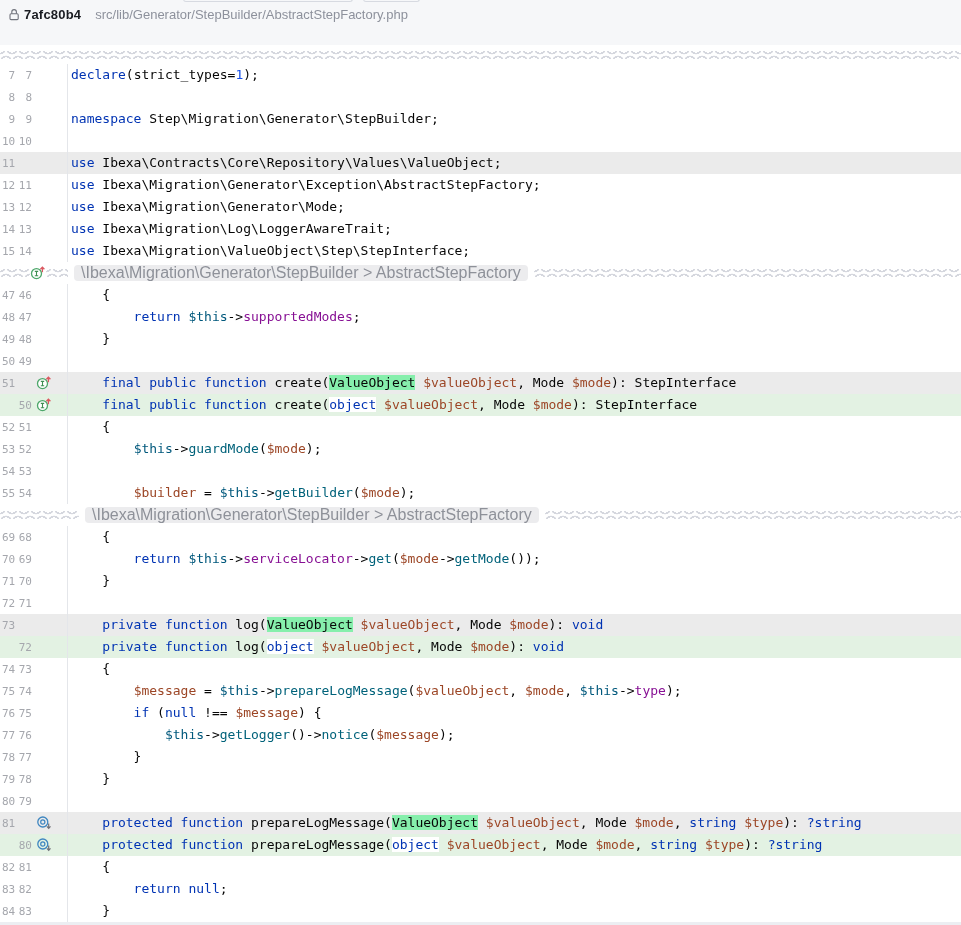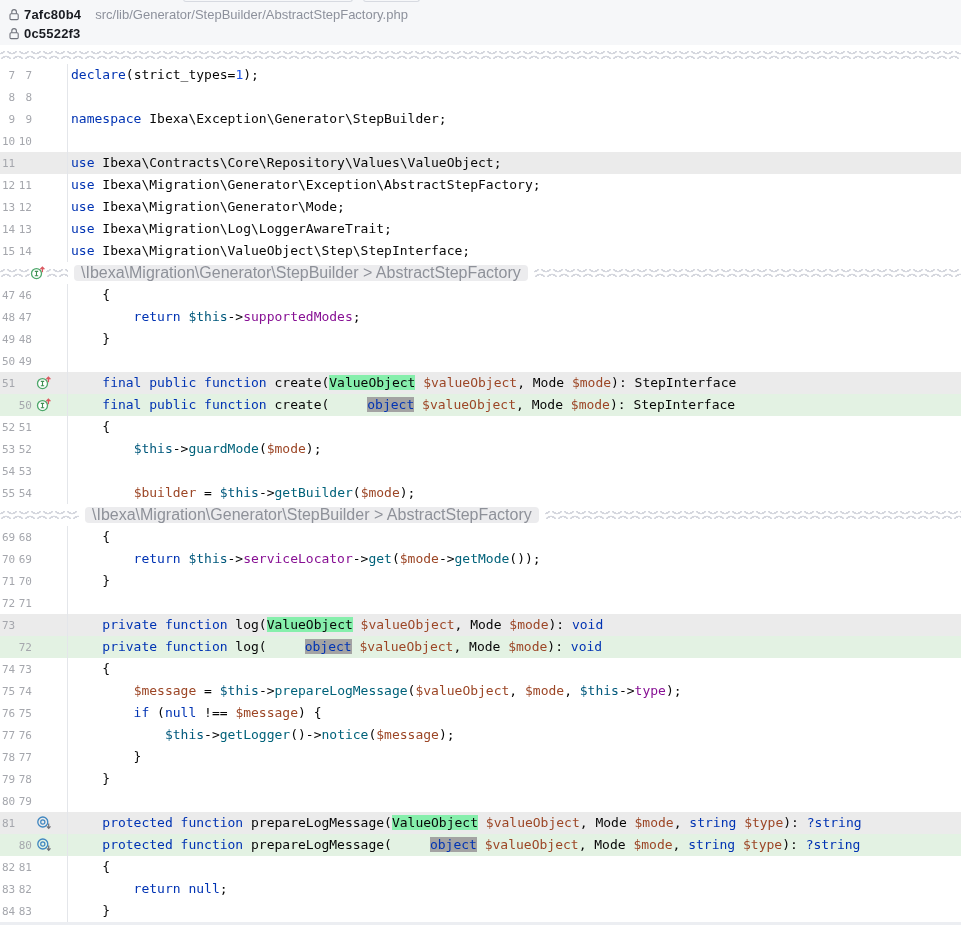--- a/index.html
+++ b/index.html
@@ -64,49 +64,40 @@
   }
   
   .tk.k  { color:#0033b3; }
   .tk.n  { color:#1750eb; }
   .tk.v  { color:#9c4626; }
   .tk.t  { color:#00587c; }
   .tk.c  { color:#00627a; }
   .tk.f  { color:#871094; }
   .tk.p  { color:#070707; }
   .tk.hld { background:#86efac; }
-  .tk.hla { background:#a3a3a3;margin-left:38px; }
+  .tk.hla { background:#ffffff; }
 
   .bottom-strip { height:3px; background:#eceef2; }
 </style>
 </head>
 <body>
 
 <div class="diff-header">
   <div class="remnant a"></div>
   <div class="remnant b"></div>
   <div class="rev-row">
     <span class="lock">
   <svg width="12" height="13" viewBox="0 0 12 13">
     <rect x="2" y="5.8" width="8.2" height="5.8" rx="1.1" fill="none" stroke="#70737c" stroke-width="1.1"></rect>
     <path d="M3.8 5.8 V3.9 a2.3 2.3 0 0 1 4.6 0 V5.8" fill="none" stroke="#70737c" stroke-width="1.1"></path>
   </svg>
 </span>
     <span class="rev-hash">7afc80b4</span>
     <span class="file-path">src/lib/Generator/StepBuilder/AbstractStepFactory.php</span>
   </div>
-  <div class="rev-row">
-    <span class="lock">
-  <svg width="12" height="13" viewBox="0 0 12 13">
-    <rect x="2" y="5.8" width="8.2" height="5.8" rx="1.1" fill="none" stroke="#70737c" stroke-width="1.1"></rect>
-    <path d="M3.8 5.8 V3.9 a2.3 2.3 0 0 1 4.6 0 V5.8" fill="none" stroke="#70737c" stroke-width="1.1"></path>
-  </svg>
-</span>
-    <span class="rev-hash">0c5522f3</span>
-  </div>
 </div>
 
 <div class="top-sep">
     <div class="wave"></div>
   </div>
 
 <div id="code-area">
   <div class="row ctx">
     <span class="gut">
       <span class="ln old">7</span>
@@ -124,21 +115,21 @@
     </span>
     <span class="code"></span>
   </div>
 
   <div class="row ctx">
     <span class="gut">
       <span class="ln old">9</span>
       <span class="ln new">9</span>
       <span class="gicon"></span>
     </span>
-    <span class="code"><span class="tk k">namespace</span><span class="tk p"> Ibexa\Exception\Generator\StepBuilder;</span></span>
+    <span class="code"><span class="tk k">namespace</span><span class="tk p"> Step\Migration\Generator\StepBuilder;</span></span>
   </div>
 
   <div class="row ctx">
     <span class="gut">
       <span class="ln old">10</span>
       <span class="ln new">10</span>
       <span class="gicon"></span>
     </span>
     <span class="code"></span>
   </div>

